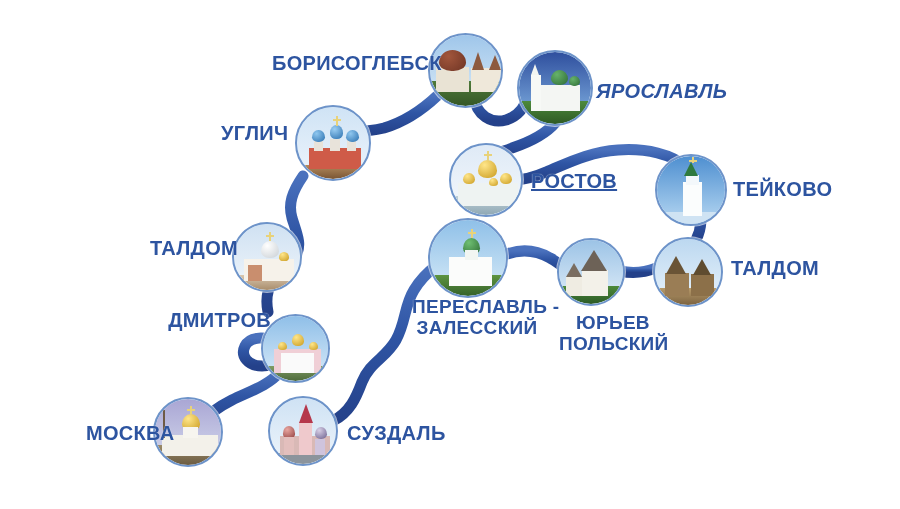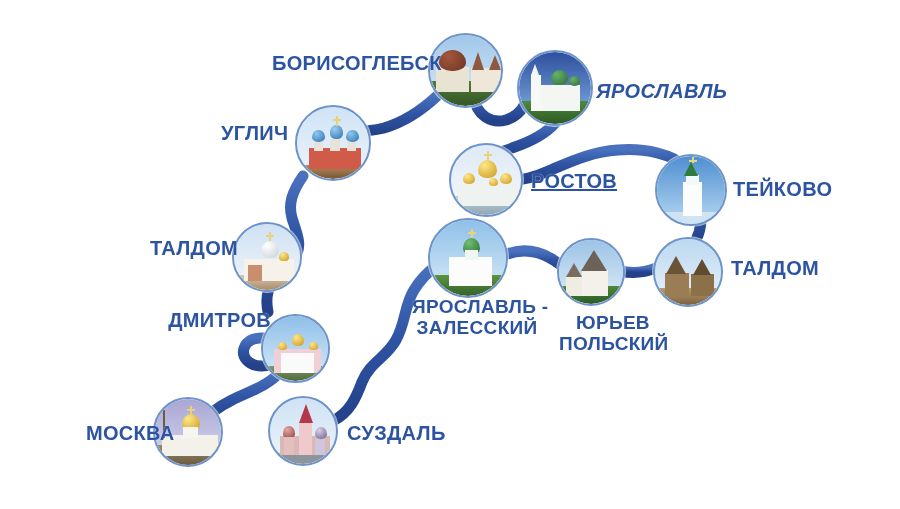--- a/index.html
+++ b/index.html
@@ -234,21 +234,21 @@
       </div>
     </div>
   <div id="labels">
       <div class="city-label left" style="left: 272px; top: 52px; width: 148px; font-size: 20px;">БОРИСОГЛЕБСК</div>
       <div class="city-label right" style="left: 596px; top: 80px; width: 125px; font-size: 20px; font-style: italic;">ЯРОСЛАВЛЬ</div>
       <div class="city-label left" style="left: 221px; top: 122px; width: 66px; font-size: 20px;">УГЛИЧ</div>
       <div class="city-label right" style="left: 531px; top: 170px; width: 86px; font-size: 20px; text-decoration: underline;">РОСТОВ</div>
       <div class="city-label right" style="left: 733px; top: 178px; width: 101px; font-size: 20px;">ТЕЙКОВО</div>
       <div class="city-label left" style="left: 146px; top: 237px; width: 92px; font-size: 20px;">ТАЛДОМ</div>
       <div class="city-label right" style="left: 731px; top: 257px; width: 98px; font-size: 20px;">ТАЛДОМ</div>
-      <div class="city-label center" style="left: 412px; top: 296px; width: 130px; font-size: 19px;">ЯРОСЛАВЛЬ -
+      <div class="city-label center" style="left: 412px; top: 296px; width: 130px; font-size: 19px;">ПЕРЕСЛАВЛЬ -
 ЗАЛЕССКИЙ</div>
       <div class="city-label center" style="left: 559px; top: 312px; width: 108px; font-size: 19px;">ЮРЬЕВ
 ПОЛЬСКИЙ</div>
       <div class="city-label left" style="left: 167px; top: 309px; width: 104px; font-size: 20px;">ДМИТРОВ</div>
       <div class="city-label left" style="left: 86px; top: 422px; width: 72px; font-size: 20px;">МОСКВА</div>
       <div class="city-label right" style="left: 347px; top: 422px; width: 94px; font-size: 20px;">СУЗДАЛЬ</div>
     </div>
 
 </div>
 

